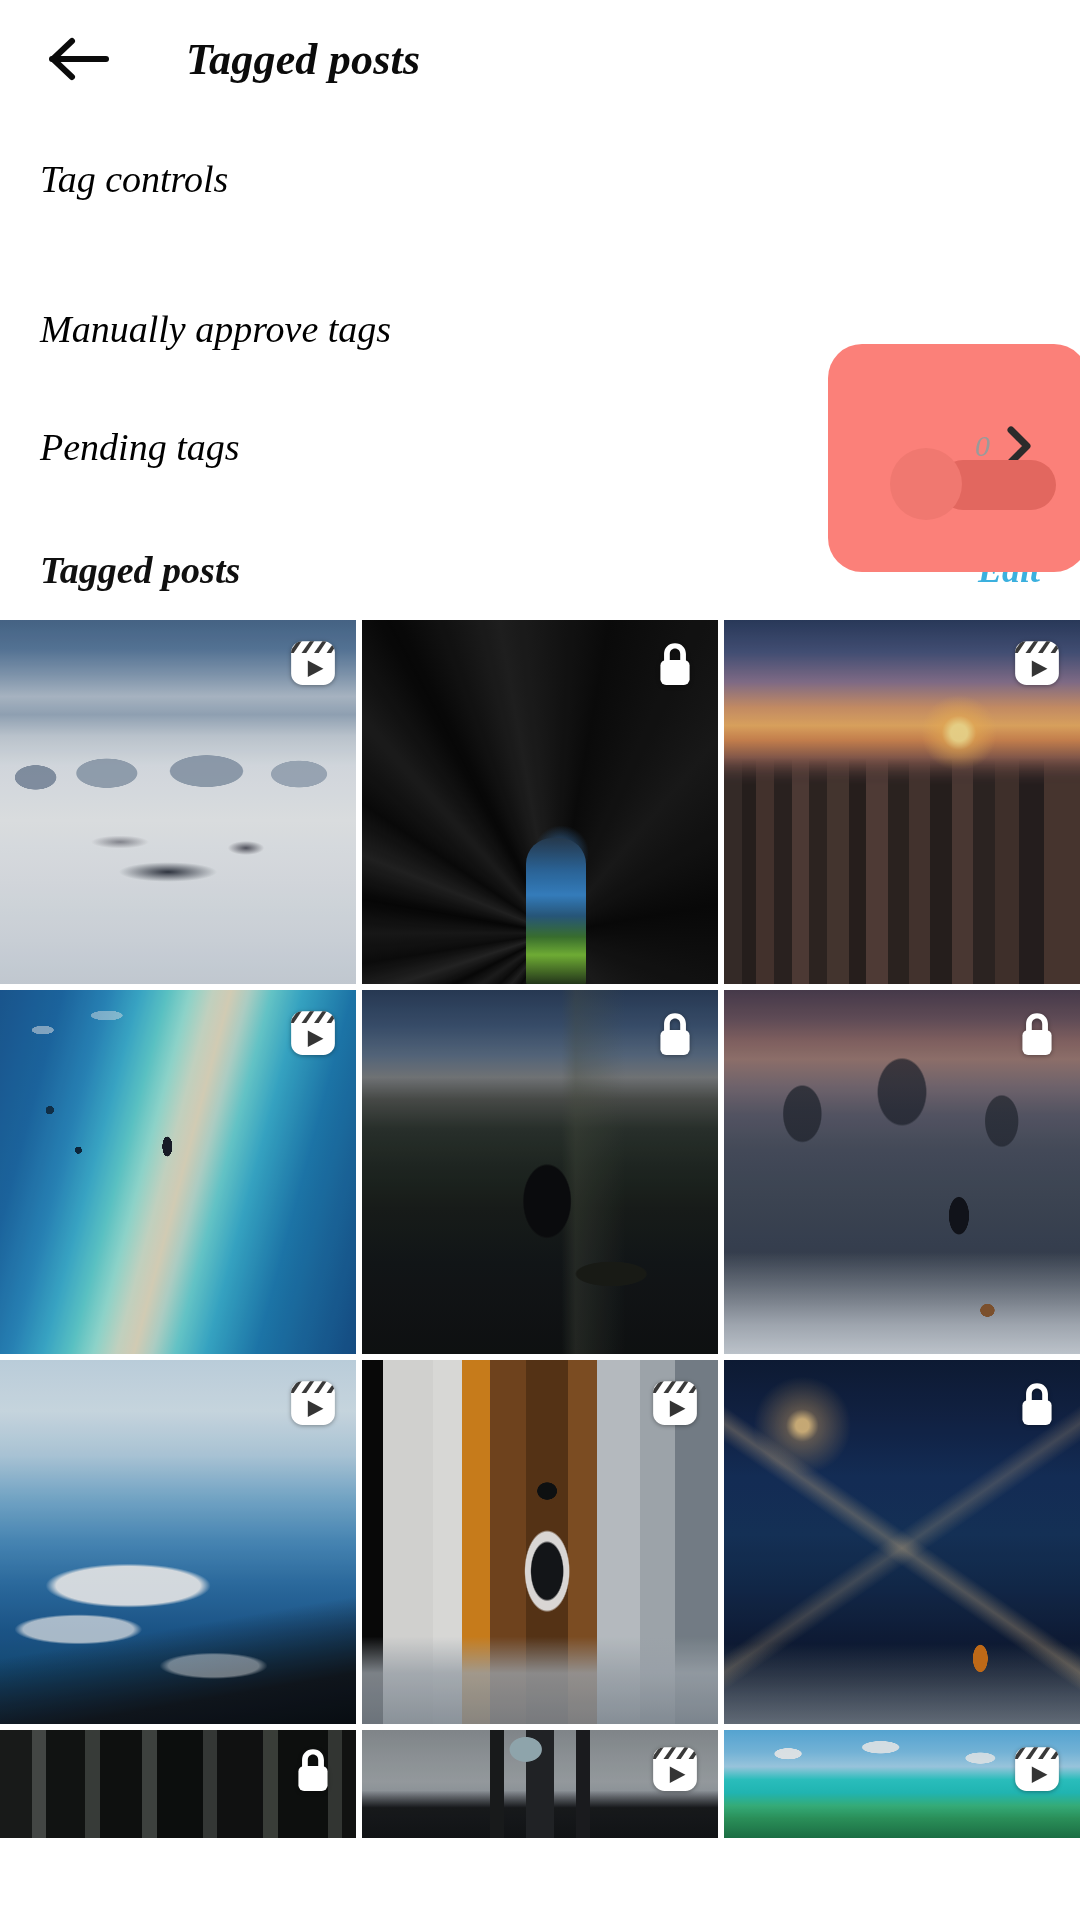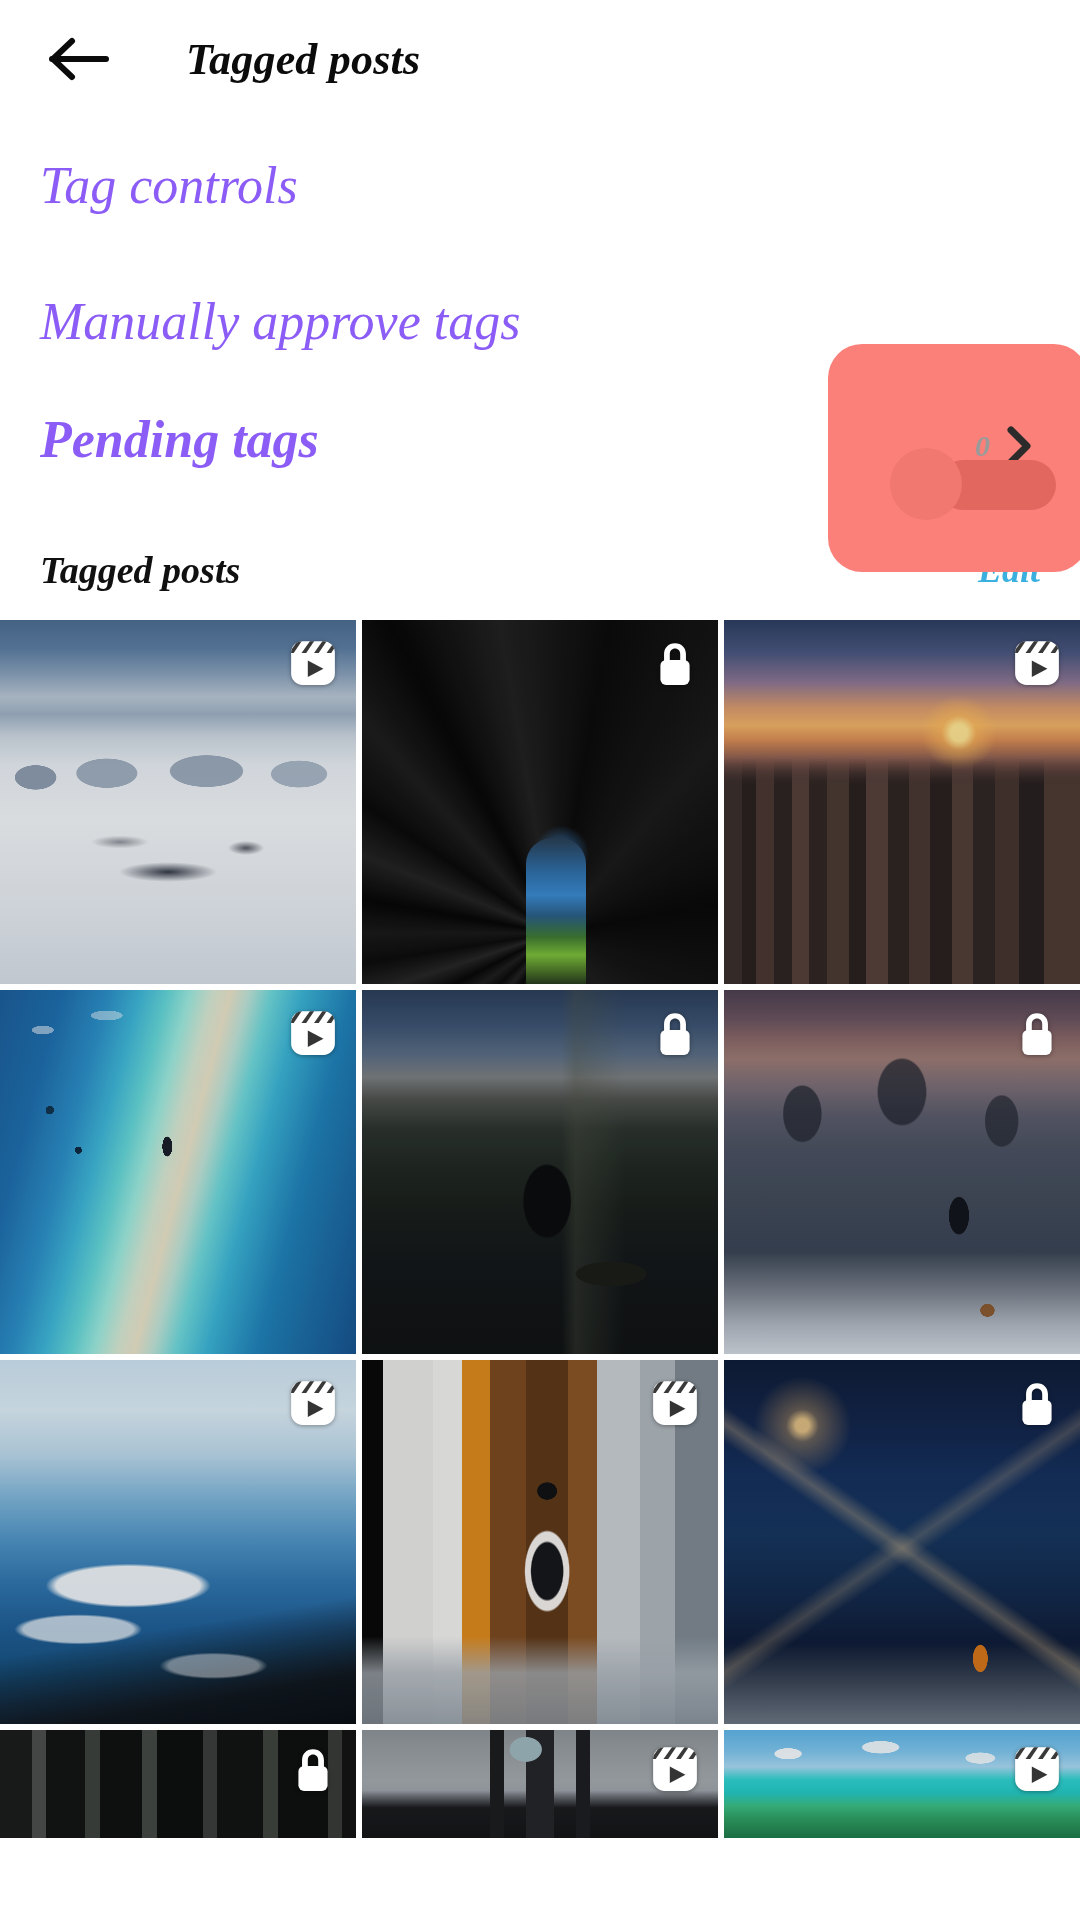--- a/index.html
+++ b/index.html
@@ -41,29 +41,29 @@
 
   .row {
     position:relative;
     display:flex;
     align-items:flex-end;
     justify-content:space-between;
   }
   .row-label {
     font-family:"Liberation Serif", serif;
     font-style:italic;
-    font-size:52px;
-    color:#8b5cf6;
+    font-size:38px;
+    color:#000000;
     white-space:nowrap;
     line-height:1;
   }
 
   .row-tagcontrols { height:112px; padding-top:42px; align-items:flex-start; }
   .row-manual      { height:118px; }
-  .row-pending     { height:118px;font-weight:bold; }
+  .row-pending     { height:118px; }
 
   
   .toggle-highlight {
     position:absolute;
     left:828px;
     top:226px;
     width:260px;
     height:228px;
     background:#fb8079;
     border-radius:34px;

